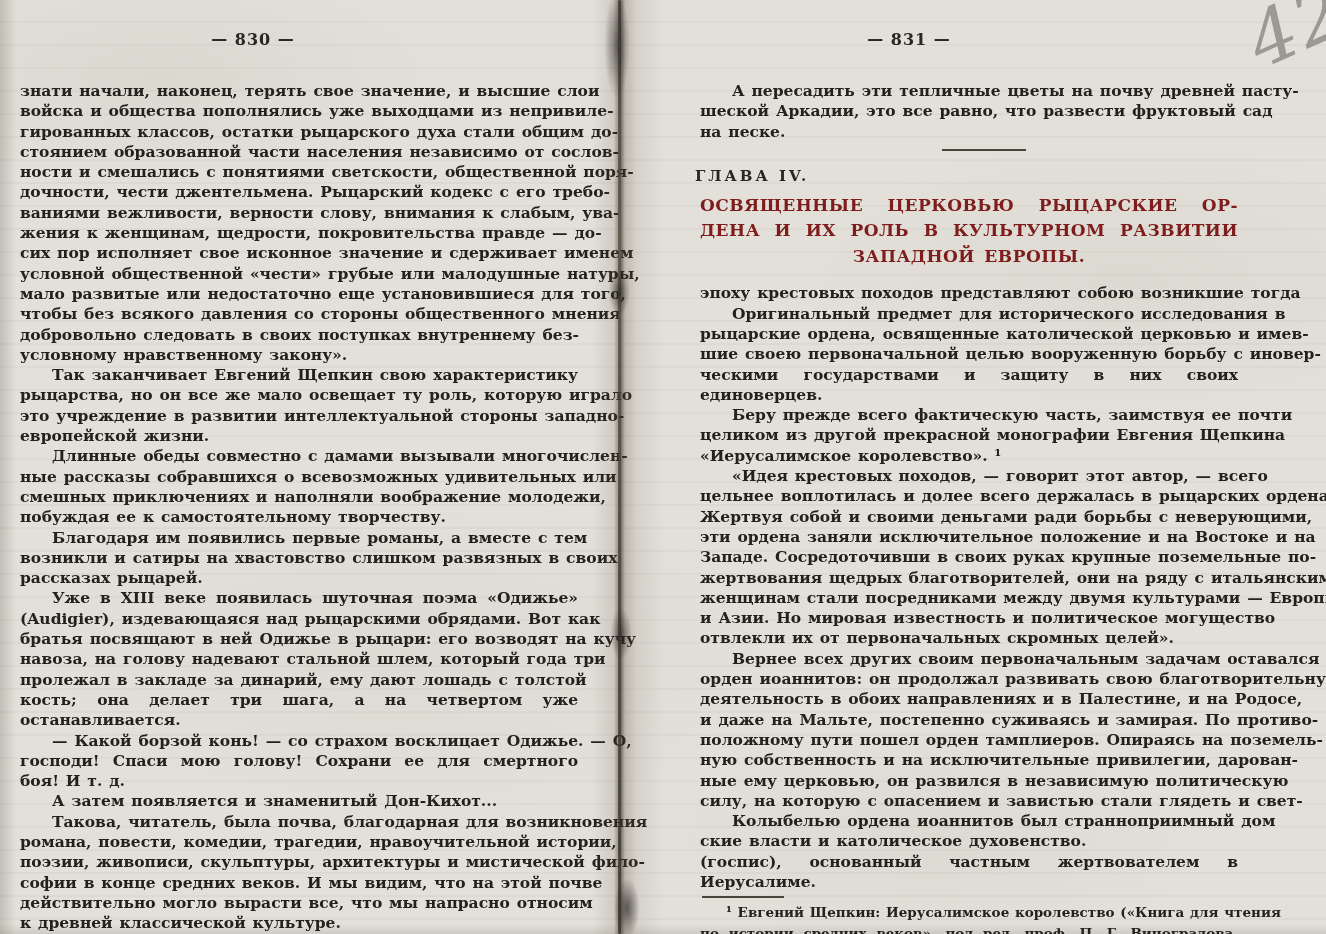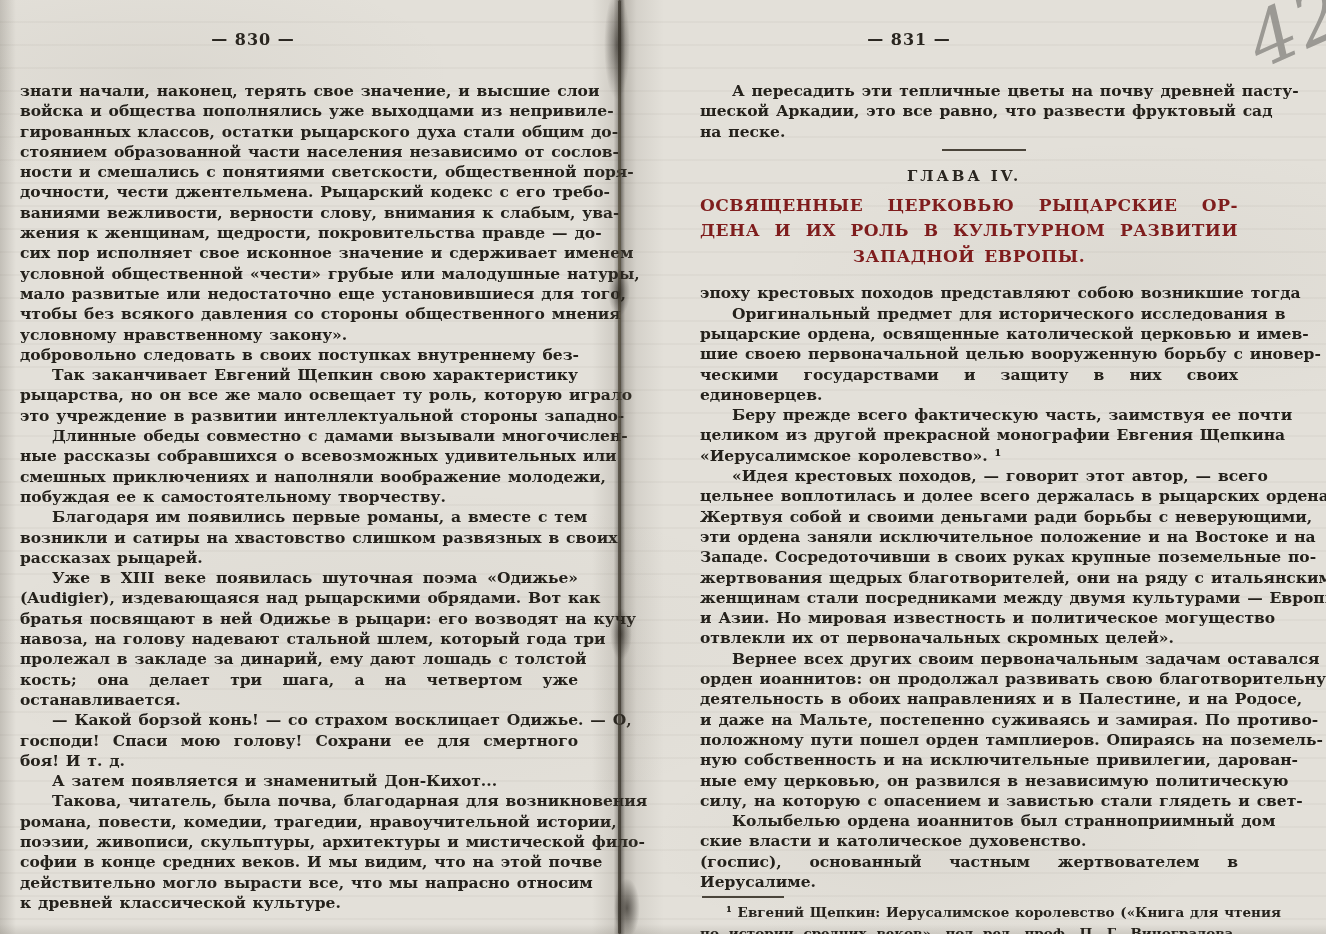--- a/index.html
+++ b/index.html
@@ -65,21 +65,21 @@
   .tline{text-align:justify;text-align-last:justify;text-justify:inter-word;white-space:nowrap;overflow:visible;}
   .tline.last{text-align-last:left;white-space:normal;}
   .tline.ind{text-indent:32px;}
 
   .divider{
     width:84px;border-top:2px solid #4a443a;height:0;
     margin:7px 0 0 242px;
   }
   .chapter-label{
     margin-top:16px;font-size:15px;font-weight:bold;letter-spacing:3px;
-    text-align:center;transform:translateX(-5px);color:#2a2620;
+    transform:translateX(-5px);color:#2a2620;
   }
   .chapter-title{
     margin-top:8px;font-size:17px;font-weight:bold;line-height:25.5px;
     letter-spacing:.5px;word-spacing:3px;color:#7f1d1d;
   }
   .chapter-title .tline.last{text-align-last:center;}
   .body-main{margin-top:14px;}
   .opening{margin-top:8px;}
 
   .fnrule{
@@ -113,25 +113,26 @@
         <div class="tline">гированных классов, остатки рыцарского духа стали общим до-</div>
         <div class="tline">стоянием образованной части населения независимо от сослов-</div>
         <div class="tline">ности и смешались с понятиями светскости, общественной поря-</div>
         <div class="tline">дочности, чести джентельмена.  Рыцарский кодекс с его требо-</div>
         <div class="tline">ваниями вежливости, верности слову, внимания к слабым, ува-</div>
         <div class="tline">жения к женщинам, щедрости, покровительства правде — до-</div>
         <div class="tline">сих пор исполняет свое исконное значение и сдерживает именем</div>
         <div class="tline">условной общественной «чести» грубые или малодушные натуры,</div>
         <div class="tline">мало развитые или недостаточно еще установившиеся для того,</div>
         <div class="tline">чтобы без всякого давления со стороны общественного мнения</div>
+        <div class="tline">добровольно следовать в своих поступках внутреннему без-</div>
         <div class="tline last">условному нравственному закону».</div>
-        <div class="tline">добровольно следовать в своих поступках внутреннему без-</div>
         <div class="tline ind">Так заканчивает Евгений Щепкин свою характеристику</div>
         <div class="tline">рыцарства, но он все же мало освещает ту роль, которую играло</div>
         <div class="tline">это учреждение в развитии интеллектуальной стороны западно-</div>
+        <div class="tline last">европейской жизни.</div>
         <div class="tline ind">Длинные обеды совместно с дамами вызывали многочислен-</div>
         <div class="tline">ные рассказы собравшихся о всевозможных удивительных или</div>
         <div class="tline">смешных приключениях и наполняли воображение молодежи,</div>
         <div class="tline last">побуждая ее к самостоятельному творчеству.</div>
         <div class="tline ind">Благодаря им появились первые романы, а вместе с тем</div>
         <div class="tline">возникли и сатиры на хвастовство слишком развязных в своих</div>
         <div class="tline last">рассказах рыцарей.</div>
         <div class="tline ind">Уже в XIII веке появилась шуточная поэма «Одижье»</div>
         <div class="tline">(Audigier), издевающаяся над рыцарскими обрядами.  Вот как</div>
         <div class="tline">братья посвящают в ней Одижье в рыцари: его возводят на кучу</div>

